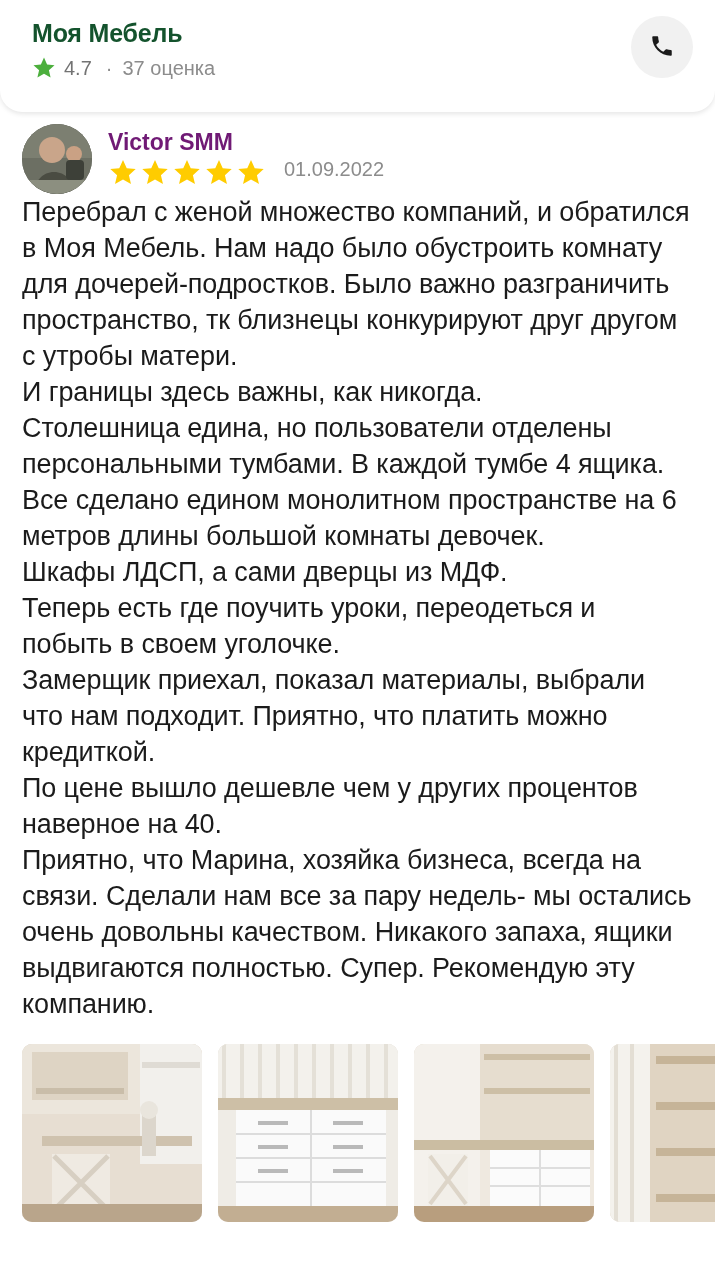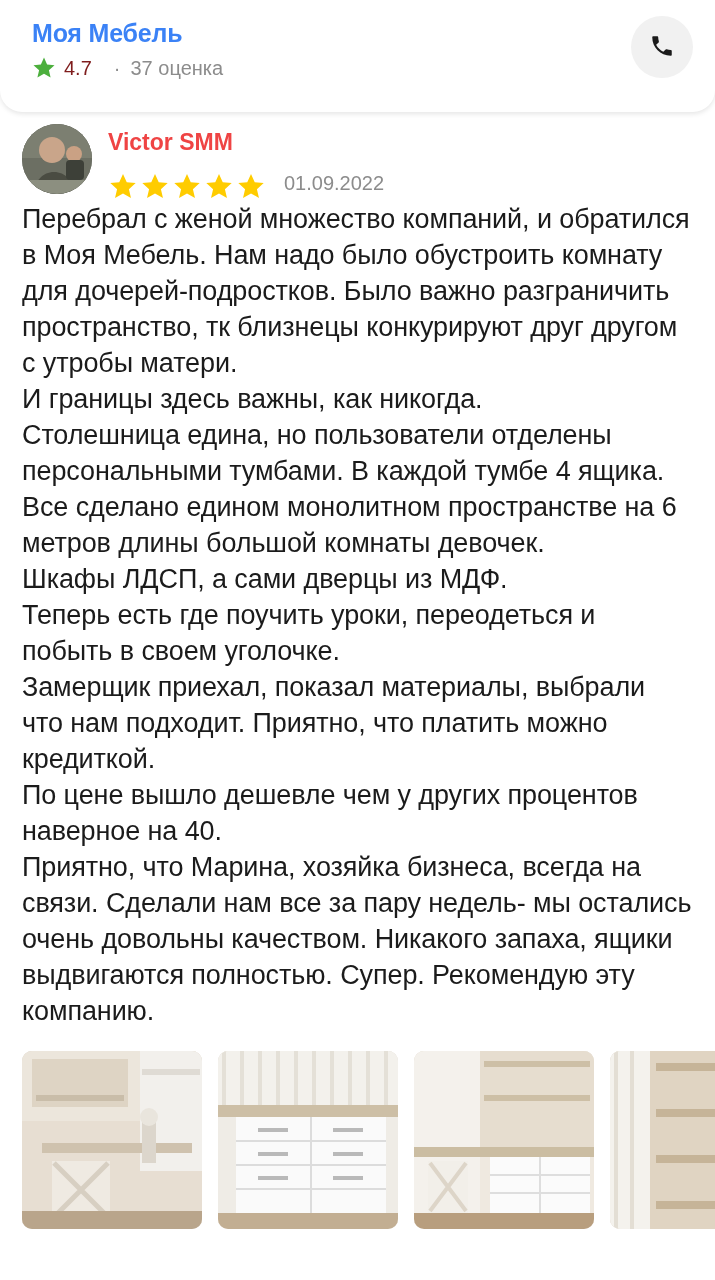--- a/index.html
+++ b/index.html
@@ -27,42 +27,42 @@
     background: #ffffff;
     border-radius: 0 0 22px 22px;
     padding: 18px 24px 16px 24px;
     box-shadow: 0 2px 5px rgba(0,0,0,0.10);
     height: 112px;
     z-index: 5;
   }
   .company-name {
     font-size: 25px;
     font-weight: bold;
-    color: #3b82f6;
+    color: #14532d;
     letter-spacing: -0.2px;
     line-height: 30px;
     margin: 0 0 8px 8px;
   }
   .rating-row {
     display: flex;
     align-items: center;
     margin-left: 8px;
   }
   .rating-star {
     width: 24px;
     height: 24px;
     display: inline-block;
     line-height: 0;
     margin-right: 8px;
   }
   .rating-value {
     font-size: 20px;
-    color: #7f1d1d;
+    color: #737373;
     font-weight: 500;
-    margin-right: 22px;
+    margin-right: 14px;
   }
   .rating-dot {
     font-size: 20px;
     color: #8c8c8c;
     margin-right: 10px;
   }
   .rating-count {
     font-size: 20px;
     color: #8c8c8c;
   }
@@ -98,23 +98,23 @@
     flex: 0 0 70px;
     margin-right: 16px;
     background: #5b5e55;
     position: relative;
   }
   .avatar svg { display: block; }
   .review-meta { padding-top: 4px; flex: 1; }
   .author-name {
     font-size: 23px;
     font-weight: bold;
-    color: #ef4444;
+    color: #701a75;
     line-height: 28px;
-    margin-bottom: 16px;
+    margin-bottom: 2px;
   }
   .stars-row {
     display: flex;
     align-items: flex-start;
   }
   .stars {
     display: flex;
     gap: 2px;
     margin-right: 18px;
   }

